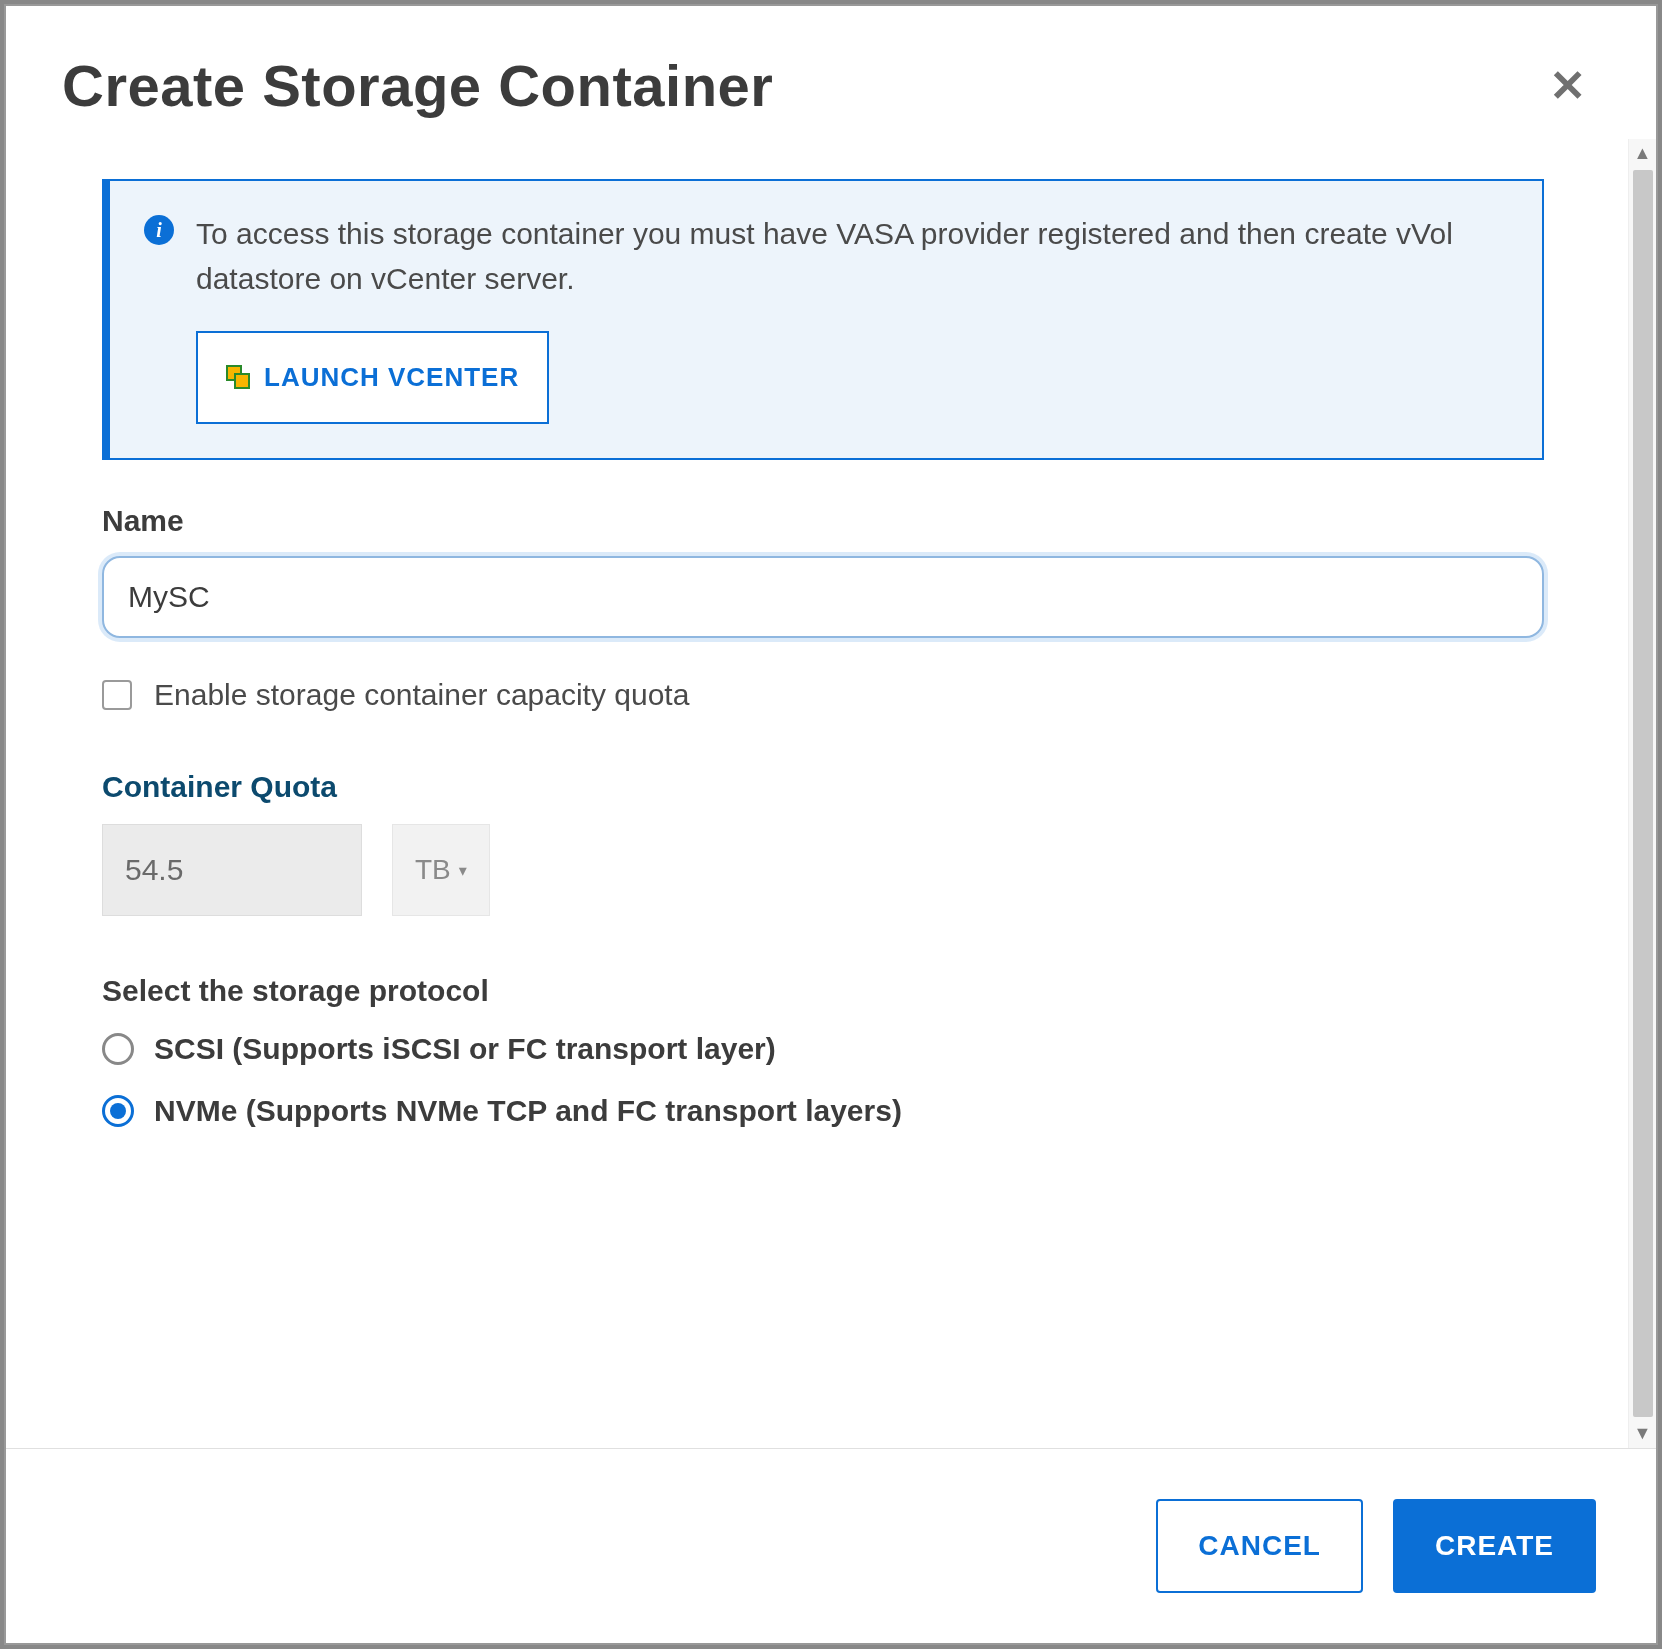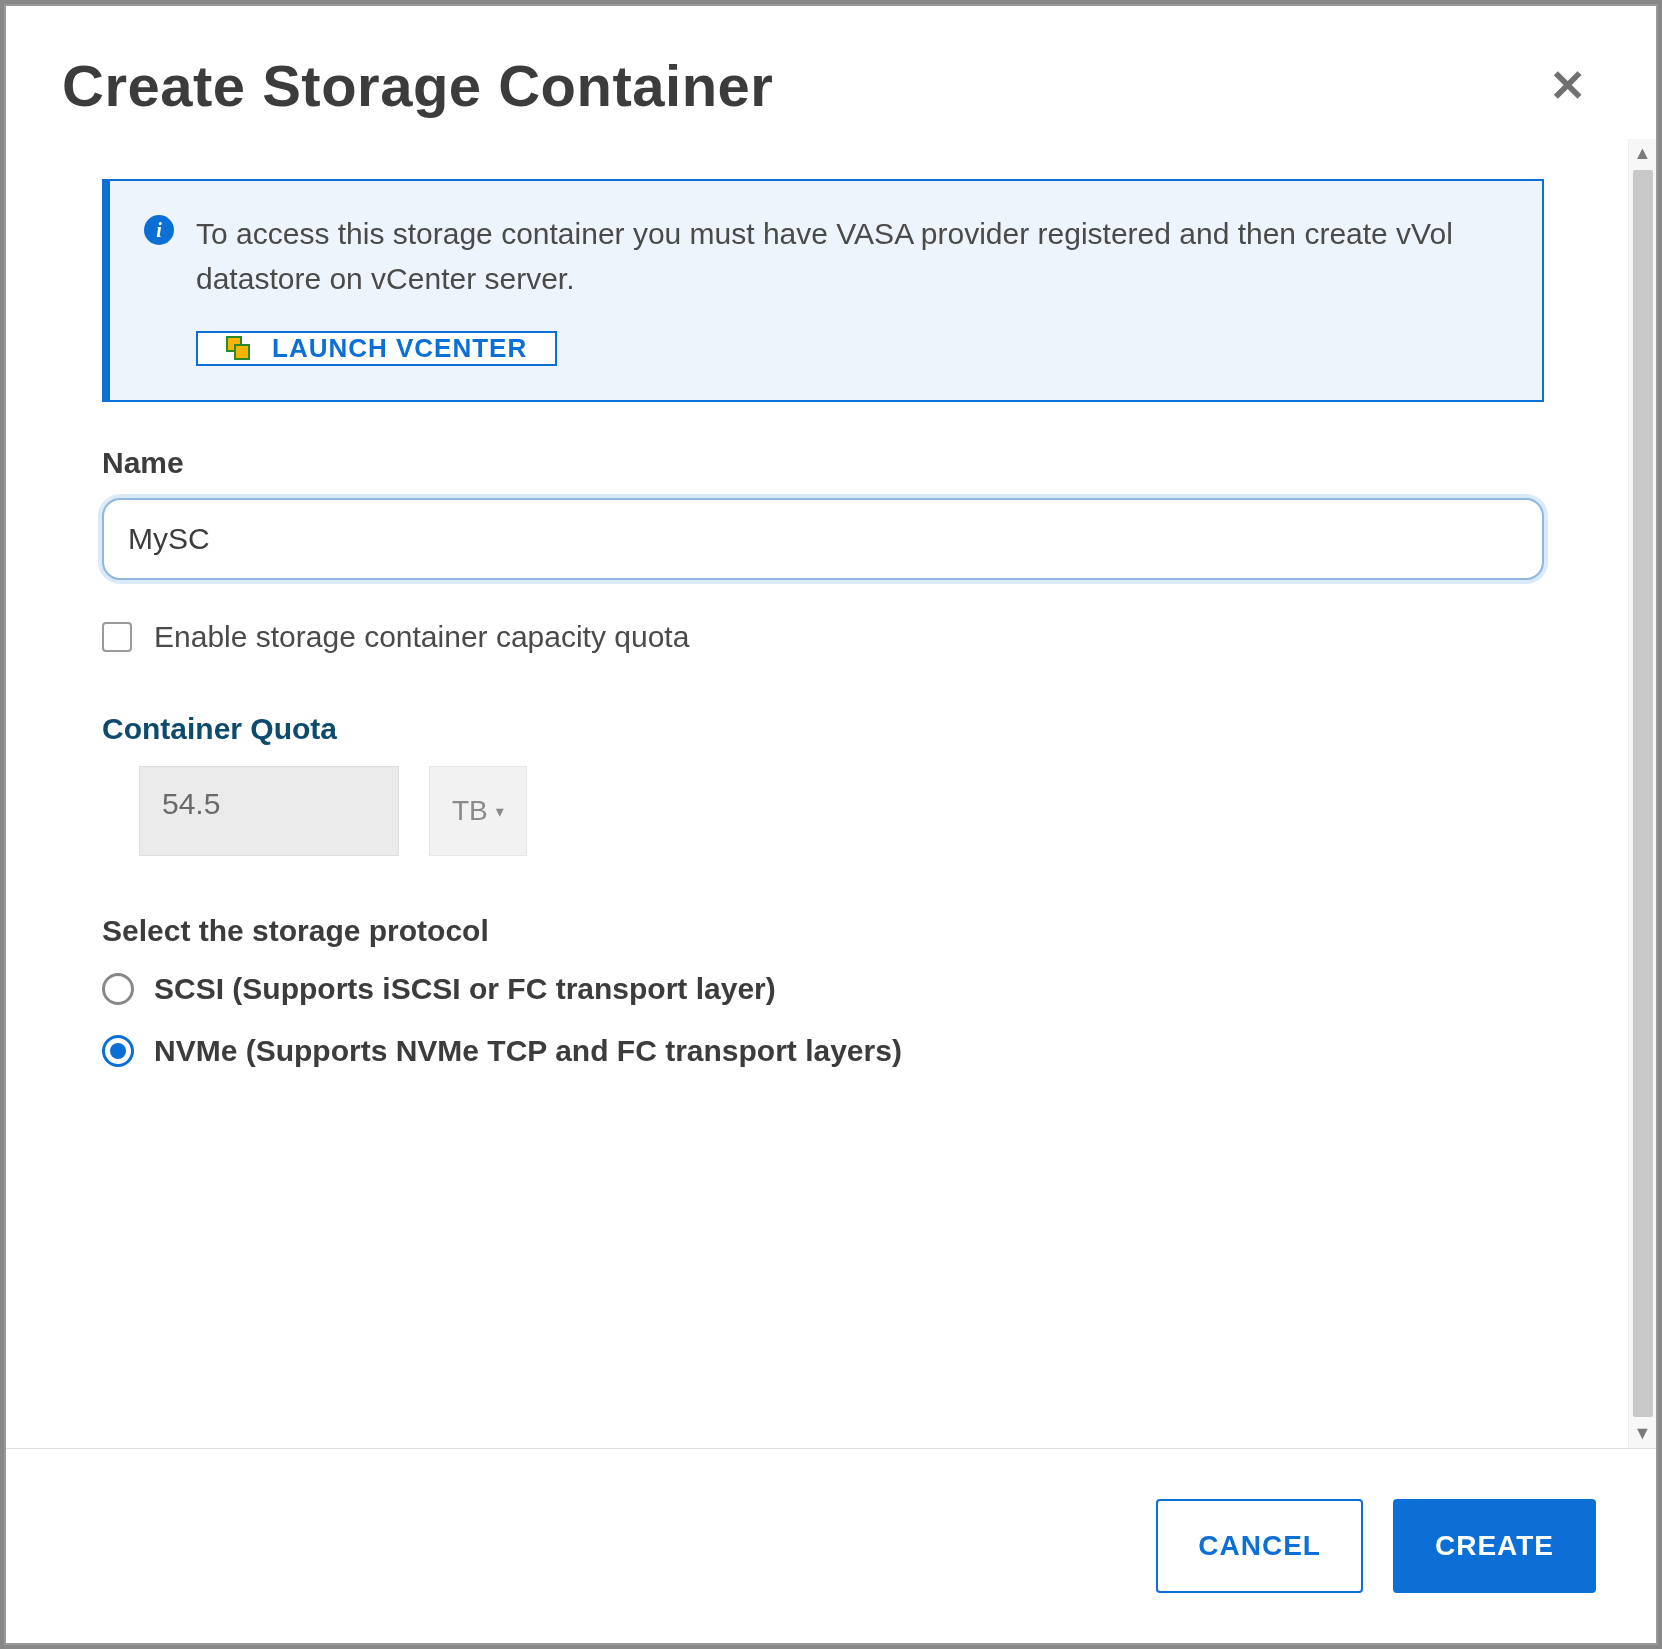--- a/index.html
+++ b/index.html
@@ -100,28 +100,28 @@
   .info-text {
     font-size: 30px;
     line-height: 1.5;
     color: #4a4a4a;
   }
   .launch-btn {
     margin-top: 30px;
     margin-left: 52px;
     display: inline-flex;
     align-items: center;
-    gap: 20px;
+    gap: 12px;
     border: 2px solid #0b6fd6;
     background: #fff;
     color: #0b6fd6;
     font-size: 26px;
     font-weight: 700;
     letter-spacing: 1px;
-    padding: 0 28px;
+    padding: 29px 28px;
     cursor: pointer;
   }
   .vcenter-glyph {
     width: 26px; height: 26px;
     position: relative;
   }
   .vcenter-glyph .sq {
     position: absolute;
     width: 16px; height: 16px;
     border: 2.5px solid #2a8a2a;
@@ -170,24 +170,23 @@
   }
   .quota-row {
     display: flex;
     gap: 30px;
     align-items: stretch;
   }
   .quota-val {
     width: 260px;
     background: #ebebeb;
     border: 1px solid #ddd;
-    padding: 20px 22px;
+    padding: 28px 22px;
     font-size: 30px;
     color: #6a6a6a;
-    margin-left: 37px;
   }
   .quota-unit {
     background: #f2f2f2;
     border: 1px solid #e6e6e6;
     padding: 28px 22px;
     font-size: 28px;
     color: #8a8a8a;
     display: flex; align-items: center; gap: 8px;
     cursor: pointer;
   }

